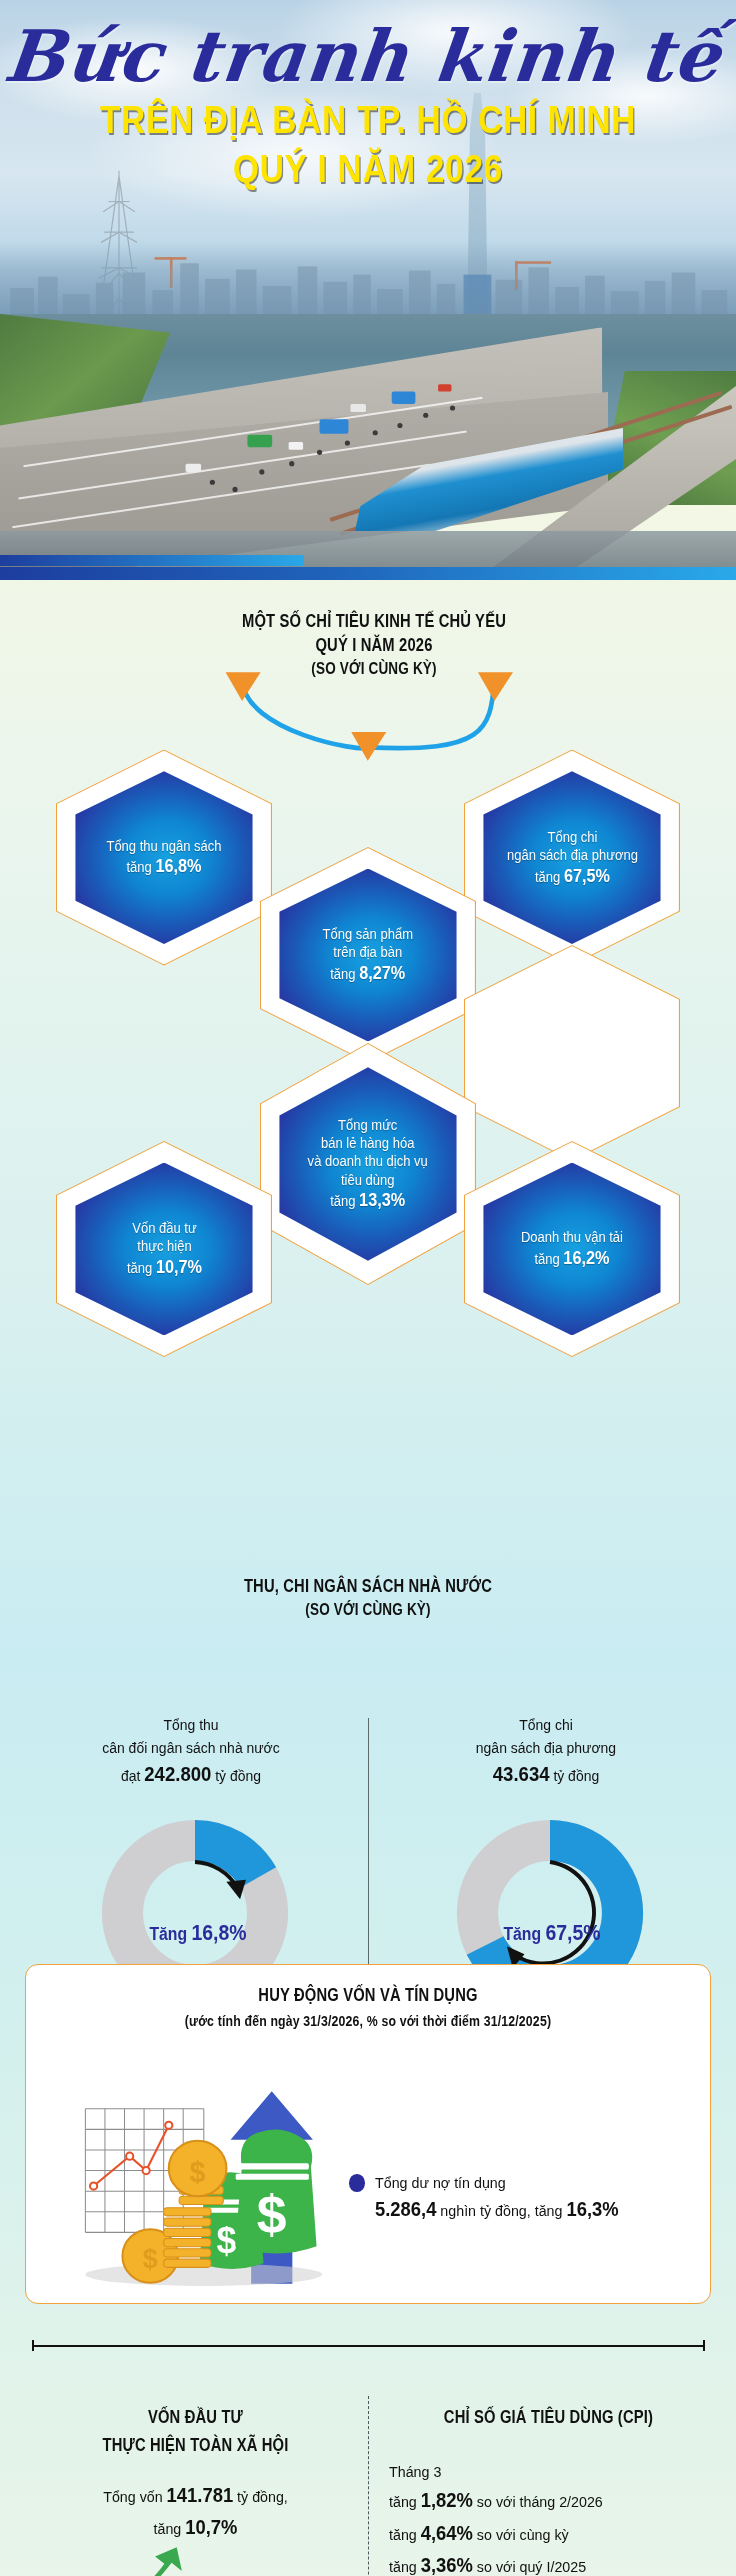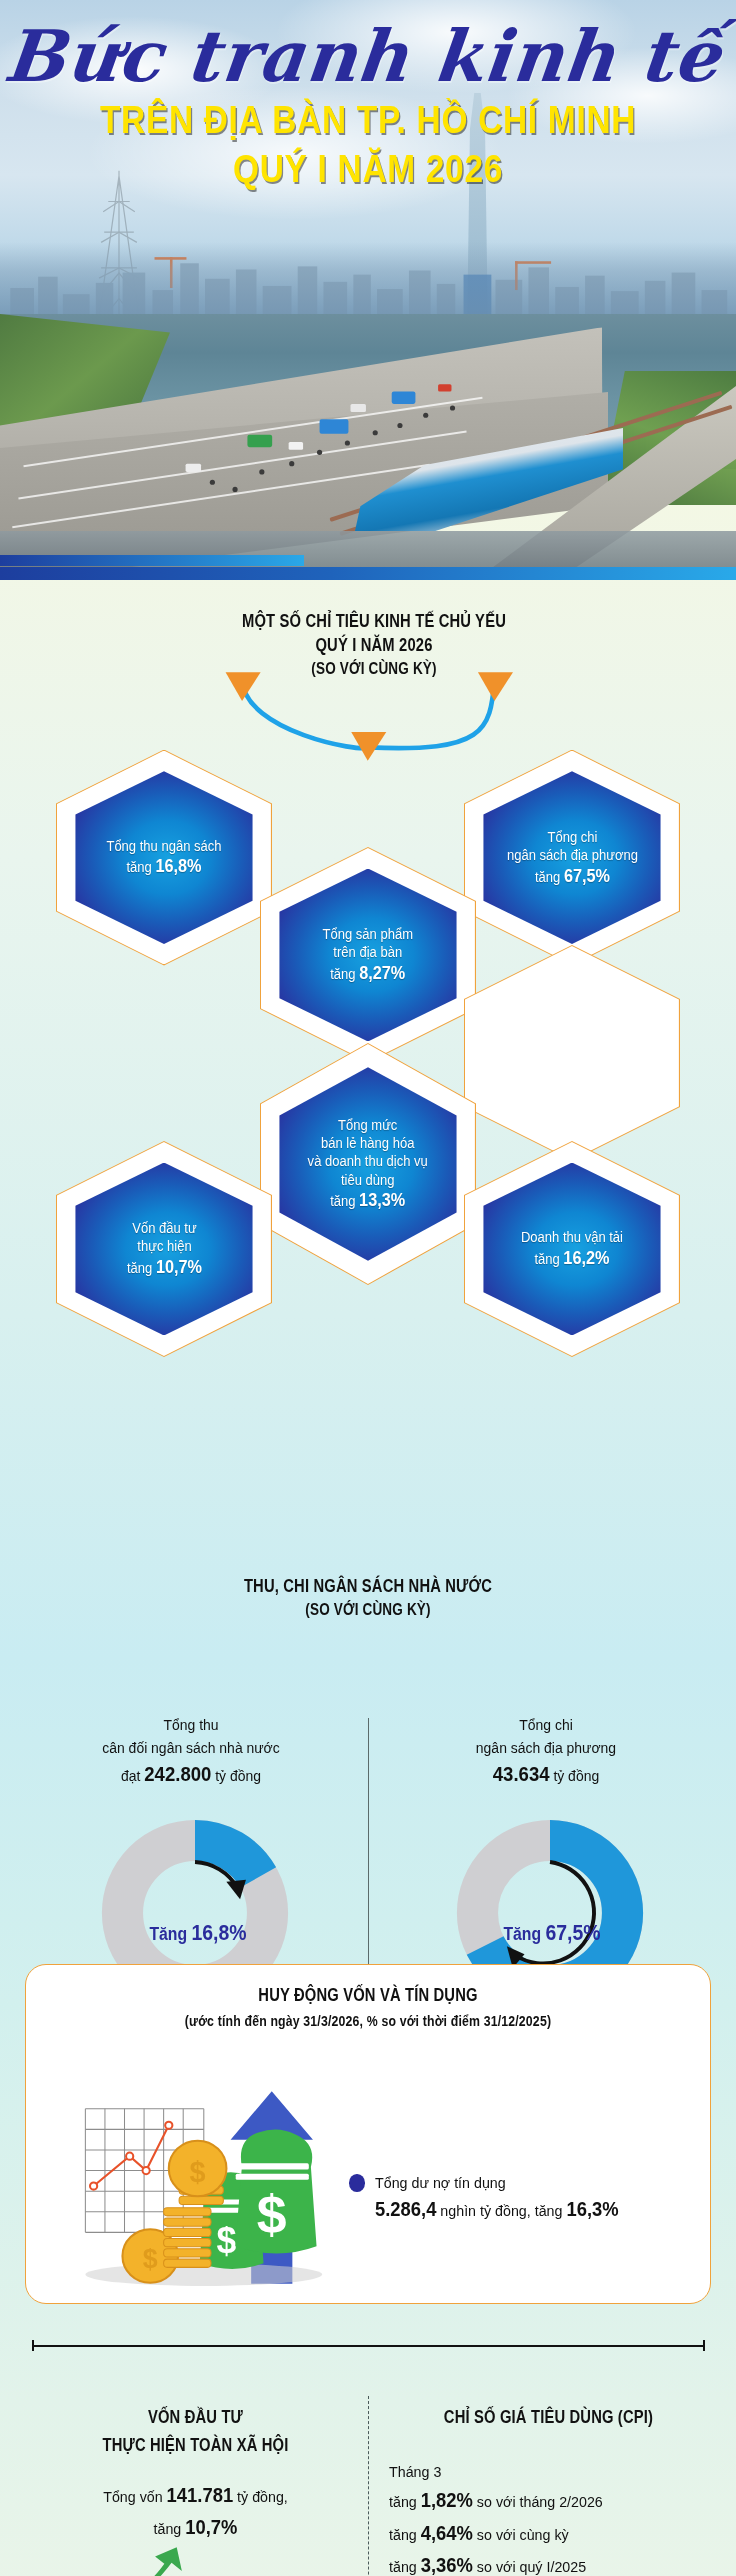--- a/index.html
+++ b/index.html
@@ -119,21 +119,21 @@
 
   
   .donutRow { position:absolute; left:0; width:736px; }
   .vdiv { position:absolute; width:1px; background:#5b6b6b; }
   .colTitle { text-align:center; font-size:15.5px; line-height:1.45; color:#111; transform:scaleX(.9); transform-origin:center;}
   .colTitle b { font-weight:bold; font-size:20.6px; }
   .ringLbl { position:absolute; font-weight:bold; color:#2a2c9c; font-size:17.5px; transform:scaleX(.9); }
 
   
   .card {
-    position:absolute; background:#fff; border:1px solid #f0a23c; border-radius:21px;
+    position:absolute; background:#fff; border:1px solid #f0a23c; border-radius:13px;
   }
   .bullet { width:15.5px; height:17.5px; border-radius:50%; background:#2a2c9c; flex:0 0 auto; margin-top:3.1px; }
   .creditTxt { font-size:15.5px; line-height:1.5; color:#111; transform:scaleX(.92); transform-origin:left center;}
   .creditTxt b { font-weight:bold; font-size:20px; }
 
   
   .dashline { position:absolute; width:0; border-left:1.5px dashed #4a5a5a; }
   .hline { position:absolute; height:1.5px; background:#111; }
   .hcap { position:absolute; width:1.5px; height:11.3px; background:#111; }
   .botTxt { font-size:15.5px; line-height:1.62; color:#111; transform:scaleX(.92); transform-origin:left center;}

